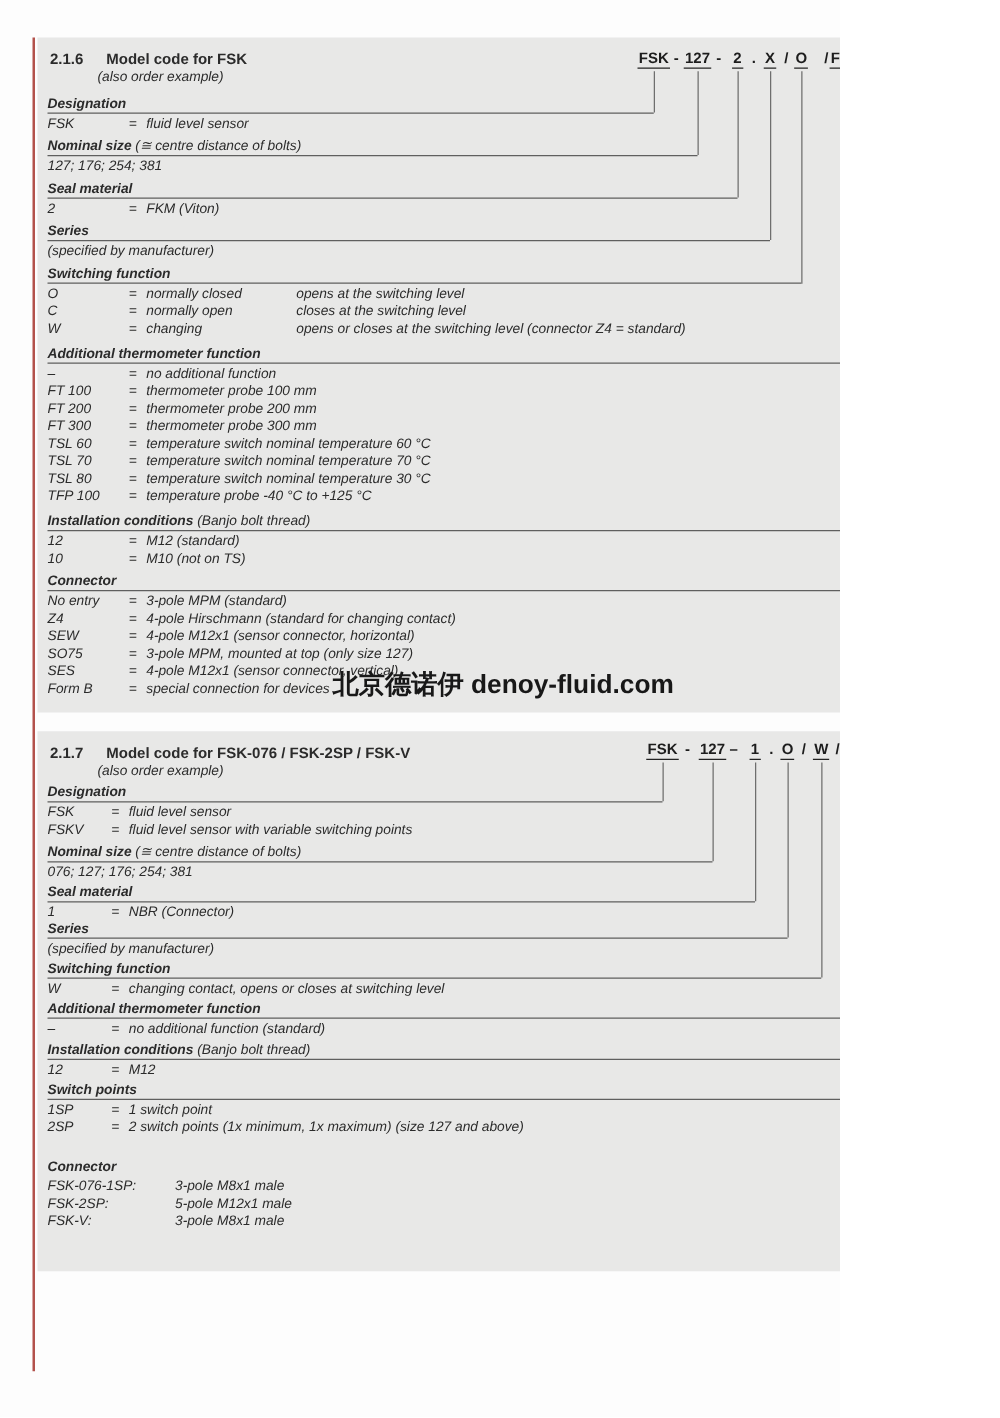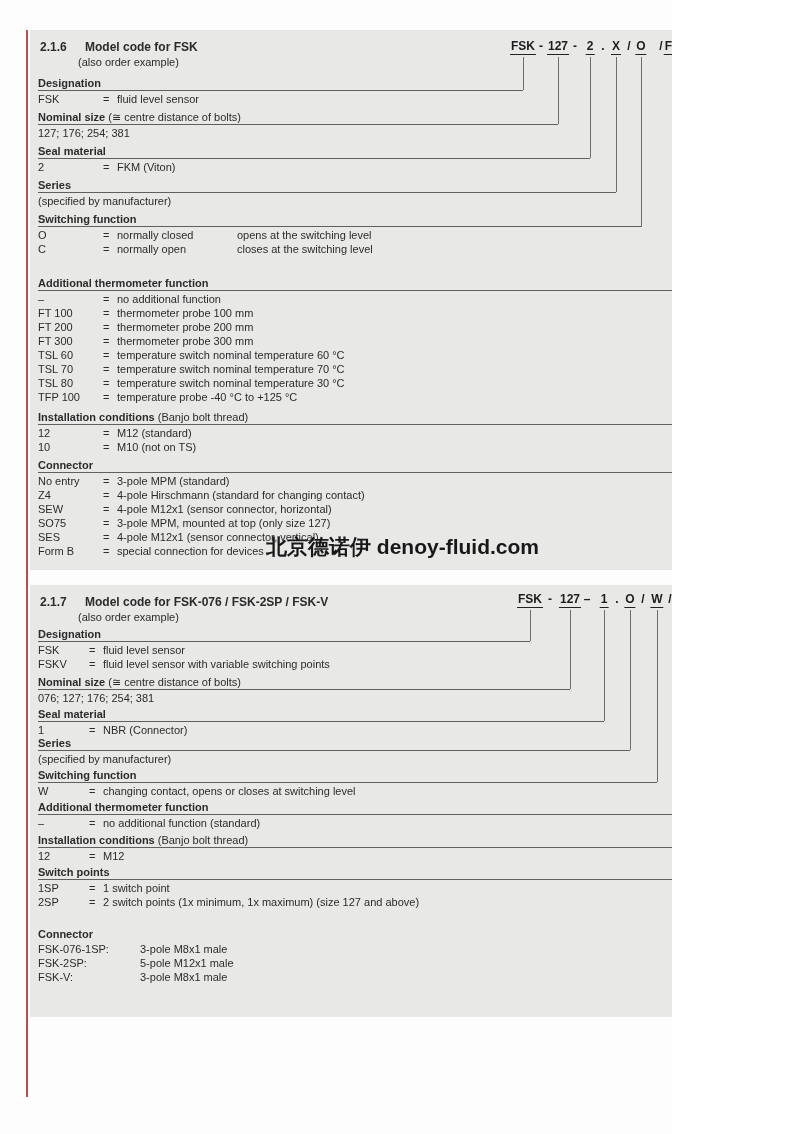--- a/index.html
+++ b/index.html
@@ -6,28 +6,28 @@
   .page{position:relative;width:672px;height:1134px;background:#fdfdfd;overflow:hidden;
         font-family:"Liberation Sans",sans-serif;color:#2b2b2b;}
   .redline{position:absolute;width:2px;background:#b3524c;}
   .redline.left{left:26px;top:30px;height:1067px;}
   .redline.right{left:772px;top:30px;height:1067px;}
   .panel{position:absolute;left:30px;width:735px;background:#e8e8e7;}
   .panel.p1{top:30px;height:540px;}
   .panel.p2{top:585px;height:432px;}
   .sec-num{position:absolute;left:10px;top:10px;font-size:12px;font-weight:600;}
   .sec-title{position:absolute;left:55px;top:10px;font-size:12px;font-weight:700;}
-  .sec-sub{position:absolute;left:48px;top:26px;font-size:11px;}
+  .sec-sub{position:absolute;left:48px;top:26px;font-size:11px;font-style:italic;}
   .code-part{position:absolute;transform:translateX(-50%);font-size:12px;font-weight:700;
              white-space:nowrap;color:#1d1d1d;}
   .p1 .code-part{top:9px;} .p2 .code-part{top:7px;}
   .code-part.seg{border-bottom:1.5px solid #222;padding:0 1px 1px 1px;}
   .vl{position:absolute;width:1px;background:#6e6e6e;}
   .p1 .vl{top:27px;} .p2 .vl{top:25px;}
-  .group{position:absolute;left:8px;width:722px;}
+  .group{position:absolute;left:8px;width:722px;font-style:italic;}
   .ghead{height:13px;font-size:11px;line-height:12px;white-space:nowrap;}
   .ghead.lined{border-bottom:1px solid #5f5f5f;}
   .ghead b{font-weight:700;}
   .ghead .note{font-weight:400;margin-left:3px;}
   .rows{padding-top:1px;font-size:11px;}
   .row{line-height:14px;white-space:nowrap;}
   .cell{display:inline-block;vertical-align:top;}
   .c0{width:65px;} .c1{width:14px;}
   .row.cols4 .c2{width:120px;}
   .p2 .c0{width:51px;} .p2 .c1{width:14px;}
@@ -105,20 +105,21 @@
       <div class="ghead lined" style="width:578px"><b>Series</b><span class="note"></span></div>
       <div class="rows">
           <div class="row"><span class="cell plain">(specified by manufacturer)</span></div>
         </div>
     </div>
     <div class="group" style="top:183px">
       <div class="ghead lined" style="width:603px"><b>Switching function</b><span class="note"></span></div>
       <div class="rows">
           <div class="row cols4"><span class="cell c0">O</span><span class="cell c1">=</span><span class="cell c2">normally closed</span><span class="cell c3">opens at the switching level</span></div>
           <div class="row cols4"><span class="cell c0">C</span><span class="cell c1">=</span><span class="cell c2">normally open</span><span class="cell c3">closes at the switching level</span></div>
+          <div class="row cols4"><span class="cell c0">W</span><span class="cell c1">=</span><span class="cell c2">changing</span><span class="cell c3">opens or closes at the switching level (connector Z4 = standard)</span></div>
         </div>
     </div>
     <div class="group" style="top:247px">
       <div class="ghead lined" style="width:644px"><b>Additional thermometer function</b><span class="note"></span></div>
       <div class="rows">
           <div class="row"><span class="cell c0">–</span><span class="cell c1">=</span><span class="cell c2">no additional function</span></div>
           <div class="row"><span class="cell c0">FT 100</span><span class="cell c1">=</span><span class="cell c2">thermometer probe 100 mm</span></div>
           <div class="row"><span class="cell c0">FT 200</span><span class="cell c1">=</span><span class="cell c2">thermometer probe 200 mm</span></div>
           <div class="row"><span class="cell c0">FT 300</span><span class="cell c1">=</span><span class="cell c2">thermometer probe 300 mm</span></div>
           <div class="row"><span class="cell c0">TSL 60</span><span class="cell c1">=</span><span class="cell c2">temperature switch nominal temperature 60 °C</span></div>

